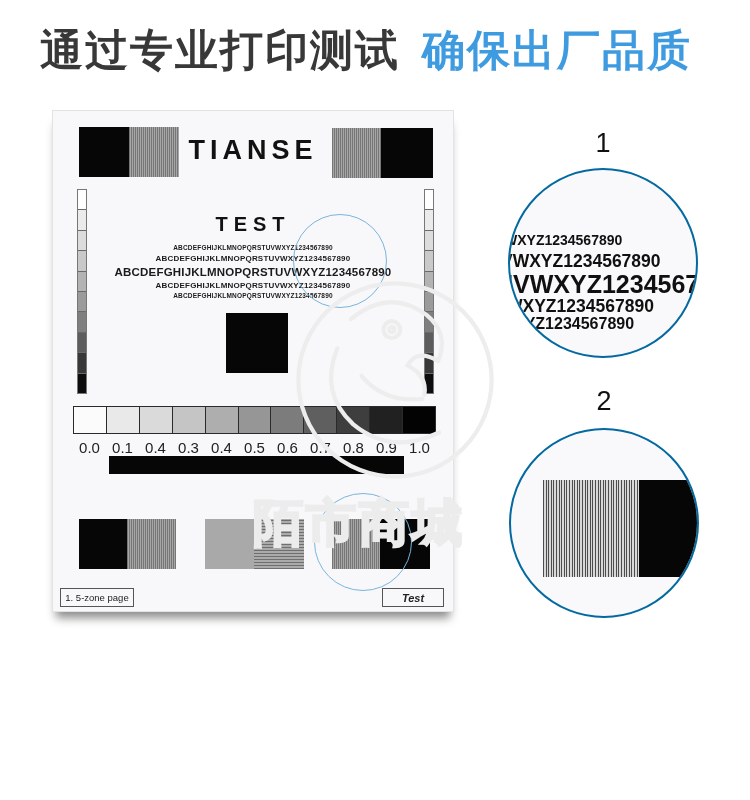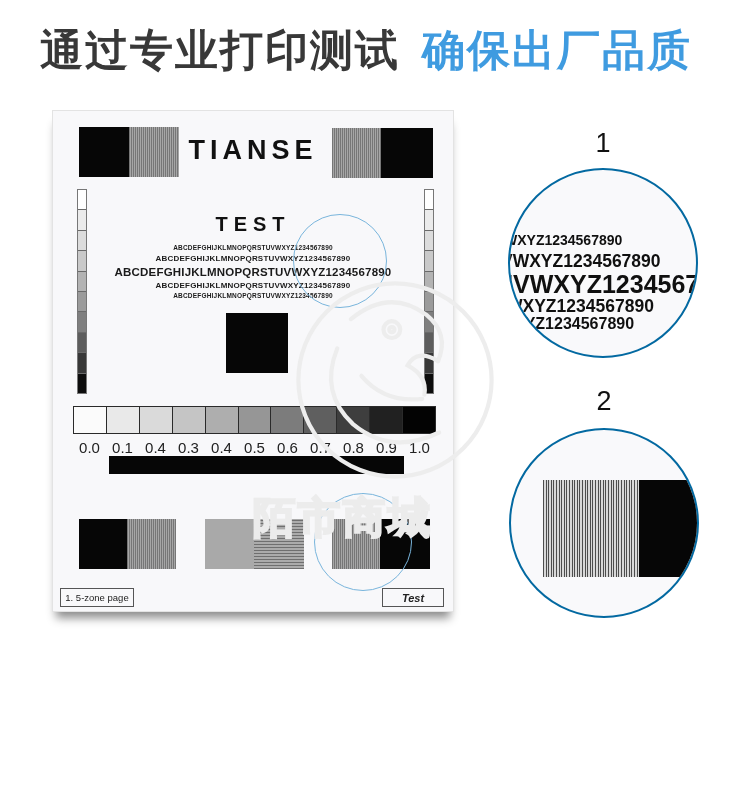--- a/index.html
+++ b/index.html
@@ -64,21 +64,21 @@
   .gray-solid { background:#a9a9a9; }
 
   .tag-box { position:absolute; top:477px; height:19px; border:1px solid #555;
              display:flex; align-items:center; justify-content:center; color:#222; background:transparent; }
   .zone-box { left:7px;   width:74px; font-size:9.5px; }
   .test-box { left:329px; width:62px; font-size:11px; font-style:italic; font-weight:700; }
 
   
   .wm-eagle { position:absolute; left:290px; top:275px; width:210px; height:210px; z-index:2; pointer-events:none; }
   .wm-text  { position:absolute; left:253px; top:490px; z-index:2; pointer-events:none;
-              font-size:42px; font-weight:800; letter-spacing:3px; color:transparent;
+              font-size:50px; font-weight:800; letter-spacing:3px; color:transparent;
               -webkit-text-stroke:2.5px #ececec; white-space:nowrap; }
 
   
   .callout-label { position:absolute; width:60px; text-align:center; font-size:27px; color:#111; z-index:3; }
   .label-1 { left:573px; top:128px; }
   .label-2 { left:574px; top:386px; }
   .zoom-circle { position:absolute; width:190px; height:190px; border:2px solid #0369a1;
                  border-radius:50%; background:#f9f9fb; overflow:hidden; z-index:3; }
   .zoom-1 { left:508px; top:168px; }
   .zoom-2 { left:509px; top:428px; }

